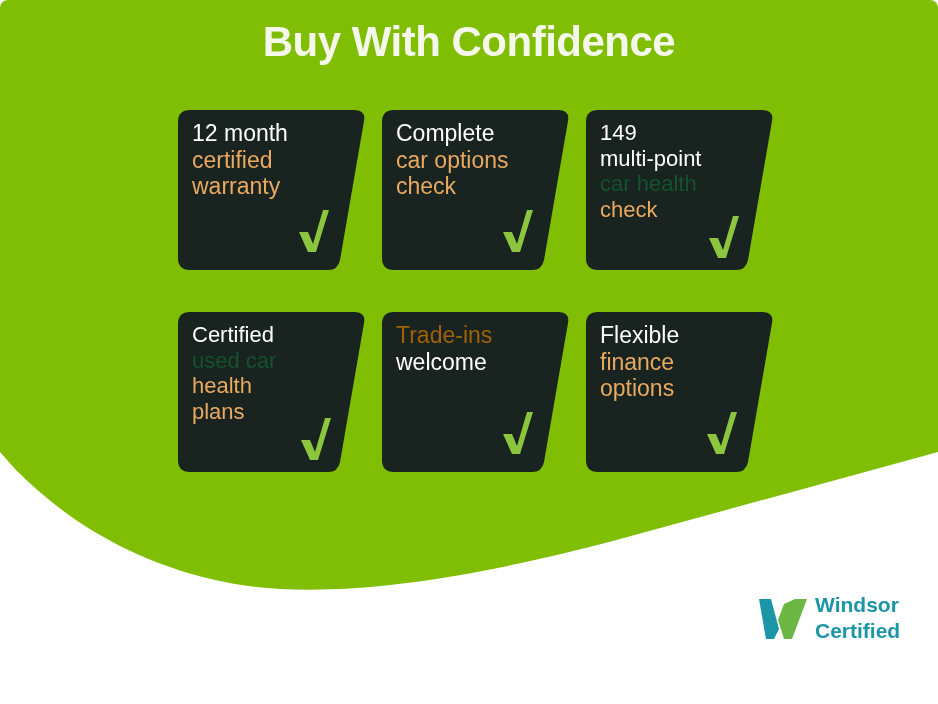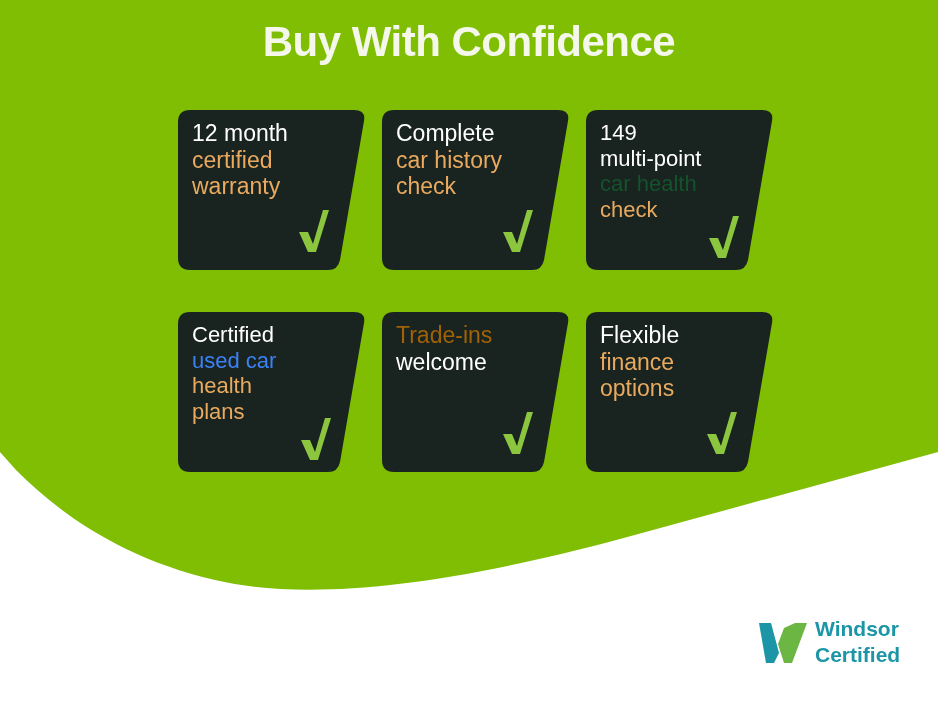--- a/index.html
+++ b/index.html
@@ -13,20 +13,21 @@
     font-family: "Liberation Sans", sans-serif;
     overflow: hidden;
   }
 
   #stage {
     position: relative;
     width: 938px;
     height: 704px;
     background: #ffffff;
     overflow: hidden;
+    border-radius: 8px;
   }
 
   
   #bg-shape {
     position: absolute;
     left: 0;
     top: 0;
     width: 938px;
     height: 704px;
   }
@@ -90,21 +91,21 @@
   .tick {
     position: absolute;
     width: 34px;
     height: 46px;
   }
 
   
   #logo {
     position: absolute;
     left: 757px;
-    top: 616px;
+    top: 592px;
     width: 170px;
     height: 56px;
   }
   #logo-mark {
     position: absolute;
     left: 0;
     top: 4px;
     width: 52px;
     height: 46px;
   }
@@ -151,21 +152,21 @@
         </svg>
       </div>
 
       <div class="card c1">
         <svg class="card-shape" viewBox="0 0 188 160" preserveAspectRatio="none">
           <path d="M 12,0 L 176,0 Q 188,0 186,11 L 162,150 Q 160,160 150,160
                    L 12,160 Q 0,160 0,148 L 0,12 Q 0,0 12,0 Z" fill="#19231f"></path>
         </svg>
         <div class="card-text">
           <span class="line-white" style="color: rgb(255, 255, 255);">Complete</span>
-          <span class="line-orange" style="color: rgb(233, 170, 95);">car history</span>
+          <span class="line-orange" style="color: rgb(233, 170, 95);">car options</span>
           <span class="line-orange" style="color: rgb(233, 170, 95);">check</span>
         </div>
         <svg class="tick" style="left:118px; top:98px;" viewBox="0 0 34 46">
           <path d="M 3,24 L 12,24 L 17,36 L 27,2 L 33,2 L 20,44 L 12,44 Z" fill="#8cc63f"></path>
         </svg>
       </div>
 
       <div class="card c2">
         <svg class="card-shape" viewBox="0 0 188 160" preserveAspectRatio="none">
           <path d="M 12,0 L 176,0 Q 188,0 186,11 L 162,150 Q 160,160 150,160
@@ -185,21 +186,21 @@
 
     <div class="card-row">
 
       <div class="card c0">
         <svg class="card-shape" viewBox="0 0 188 160" preserveAspectRatio="none">
           <path d="M 12,0 L 176,0 Q 188,0 186,11 L 162,150 Q 160,160 150,160
                    L 12,160 Q 0,160 0,148 L 0,12 Q 0,0 12,0 Z" fill="#19231f"></path>
         </svg>
         <div class="card-text tight">
           <span class="line-white" style="color: rgb(255, 255, 255);">Certified</span>
-          <span class="line-white" style="color: #3b82f6;">used car</span>
+          <span class="line-white" style="color: #14532d;">used car</span>
           <span class="line-orange" style="color: rgb(233, 170, 95);">health</span>
           <span class="line-orange" style="color: rgb(233, 170, 95);">plans</span>
         </div>
         <svg class="tick" style="left:120px; top:104px;" viewBox="0 0 34 46">
           <path d="M 3,24 L 12,24 L 17,36 L 27,2 L 33,2 L 20,44 L 12,44 Z" fill="#8cc63f"></path>
         </svg>
       </div>
 
       <div class="card c1">
         <svg class="card-shape" viewBox="0 0 188 160" preserveAspectRatio="none">

